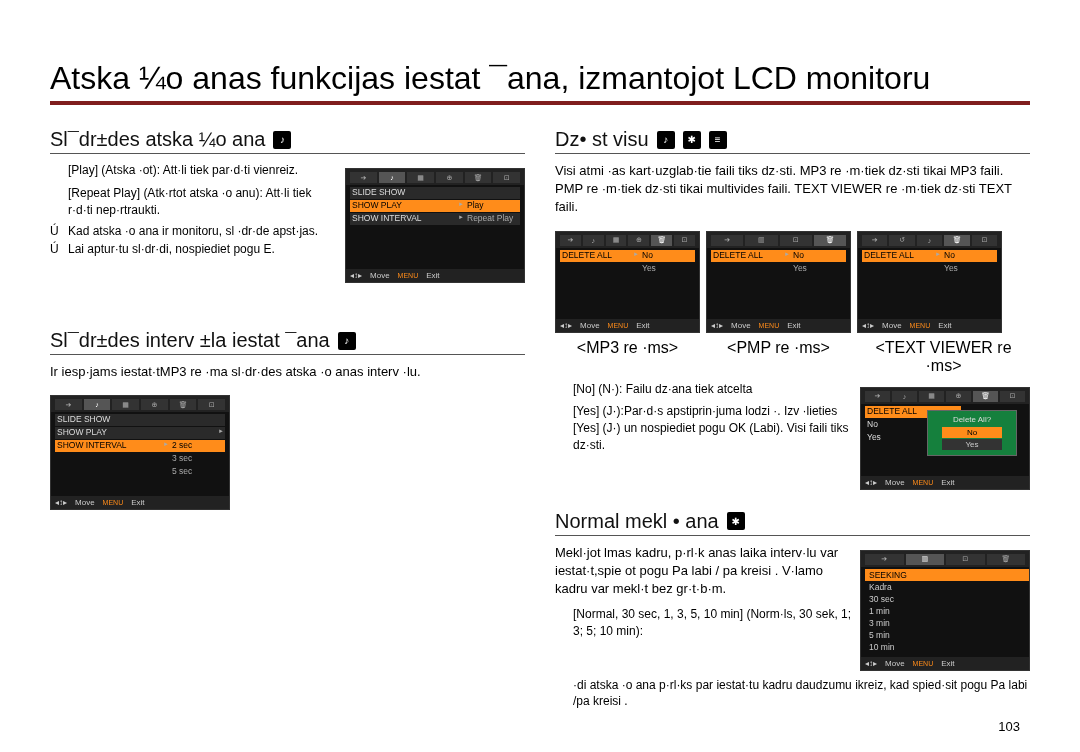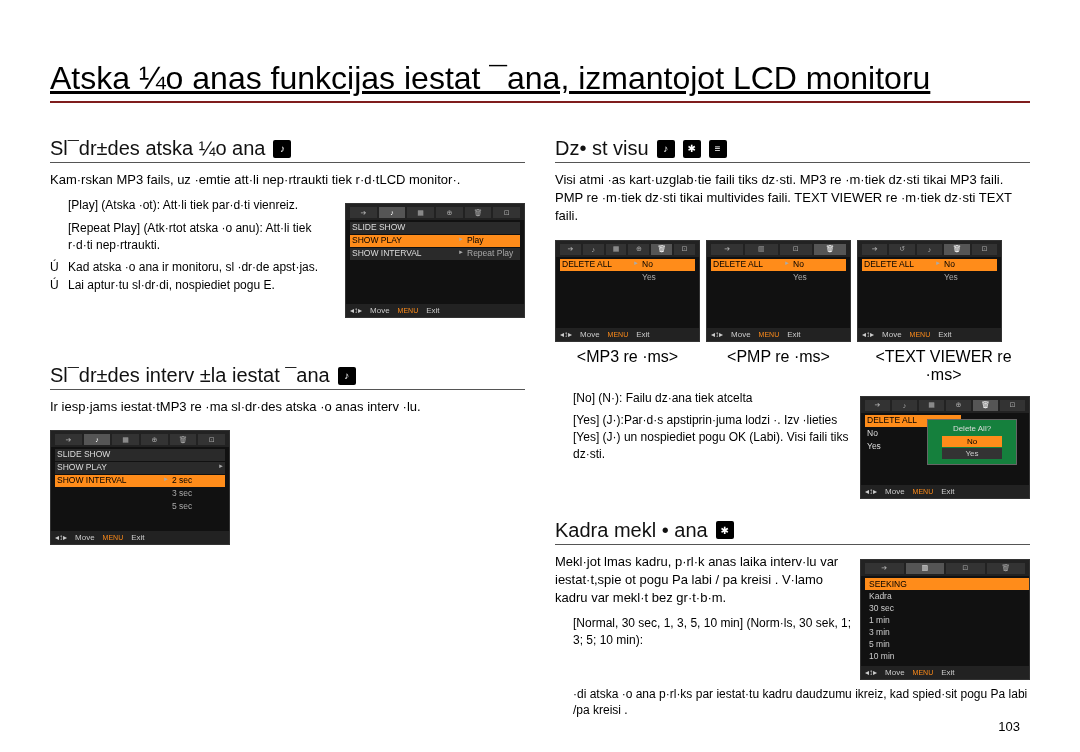--- a/index.html
+++ b/index.html
@@ -8,24 +8,23 @@
     height: 752px;
     background: #fff;
     font-family: Arial, Helvetica, sans-serif;
     color: #000;
     padding: 60px 50px 20px 50px;
     position: relative;
   }
   .page-title {
     font-size: 32px;
     font-weight: 400;
-    margin-bottom: 34px;
-    border-bottom: 2px solid #7f1d1d;
+    margin-bottom: 23px;
+    border-bottom: 4px solid #7f1d1d;
     padding-bottom: 4px;
-    text-decoration: underline;
   }
   .columns {
     display: flex;
     gap: 30px;
   }
   .col { flex: 1; }
   .section-head {
     display: flex;
     align-items: center;
     gap: 8px;
@@ -137,21 +136,20 @@
 <div class="page-title">Atska ¼o anas funkcijas iestat ¯ana, izmantojot LCD monitoru</div>
 
 <div class="columns">
 
   <div class="col">
 
     <div class="section-head first">
       <span class="section-title">Sl¯dr±des atska ¼o ana</span>
       <span class="mini-icon">♪</span>
     </div>
-    <div class="body-text">Kam·rskan MP3 fails, uz ·emtie att·li nep·rtraukti tiek r·d·tLCD monitor·.</div>
 
     <div class="flex-row">
       <div class="txtcol">
         <div class="small-text indent">[Play] (Atska ·ot): Att·li tiek par·d·ti vienreiz.</div>
         <div class="small-text indent">[Repeat Play] (Atk·rtot atska ·o anu): Att·li tiek r·d·ti nep·rtraukti.</div>
         <div class="bullet-row">
           <span class="bullet">Ú</span>
             <span>Kad atska ·o ana ir monitoru, sl ·dr·de apst·jas.</span>
         </div>
         <div class="bullet-row">
@@ -393,21 +391,21 @@
         <div class="lcd-foot">
           <span>◂↕▸</span>
             <span>Move</span>
           <span class="fkey">MENU</span>
             <span>Exit</span>
         </div>
       </div>
     </div>
 
     <div class="section-head" style="margin-top:14px;">
-      <span class="section-title">Kadra mekl • ana</span>
+      <span class="section-title">Normal mekl • ana</span>
       <span class="mini-icon">✱</span>
     </div>
 
     <div class="flex-row">
       <div class="txtcol">
         <div class="body-text">Mekl·jot lmas kadru, p·rl·k anas laika interv·lu var iestat·t,spie ot pogu  Pa labi / pa kreisi . V·lamo kadru var mekl·t bez gr·t·b·m.</div>
         <div class="small-text indent">[Normal, 30 sec, 1, 3, 5, 10 min] (Norm·ls, 30 sek, 1; 3; 5; 10 min):</div>
       </div>
 
       <div class="lcd" style="width:170px;">

